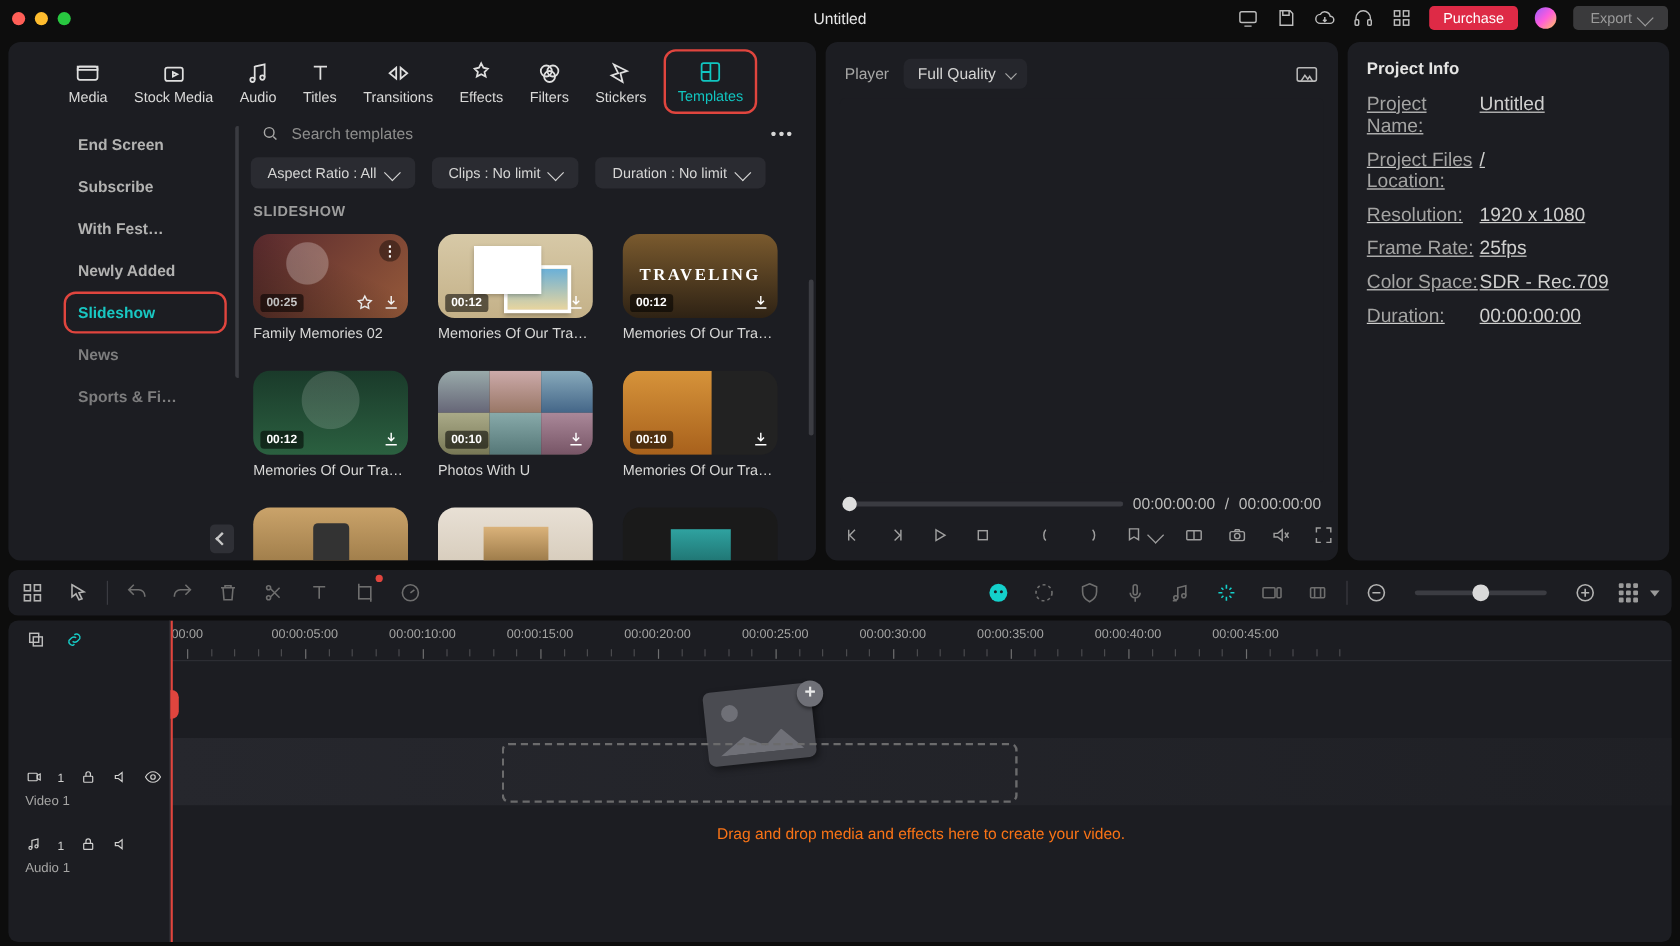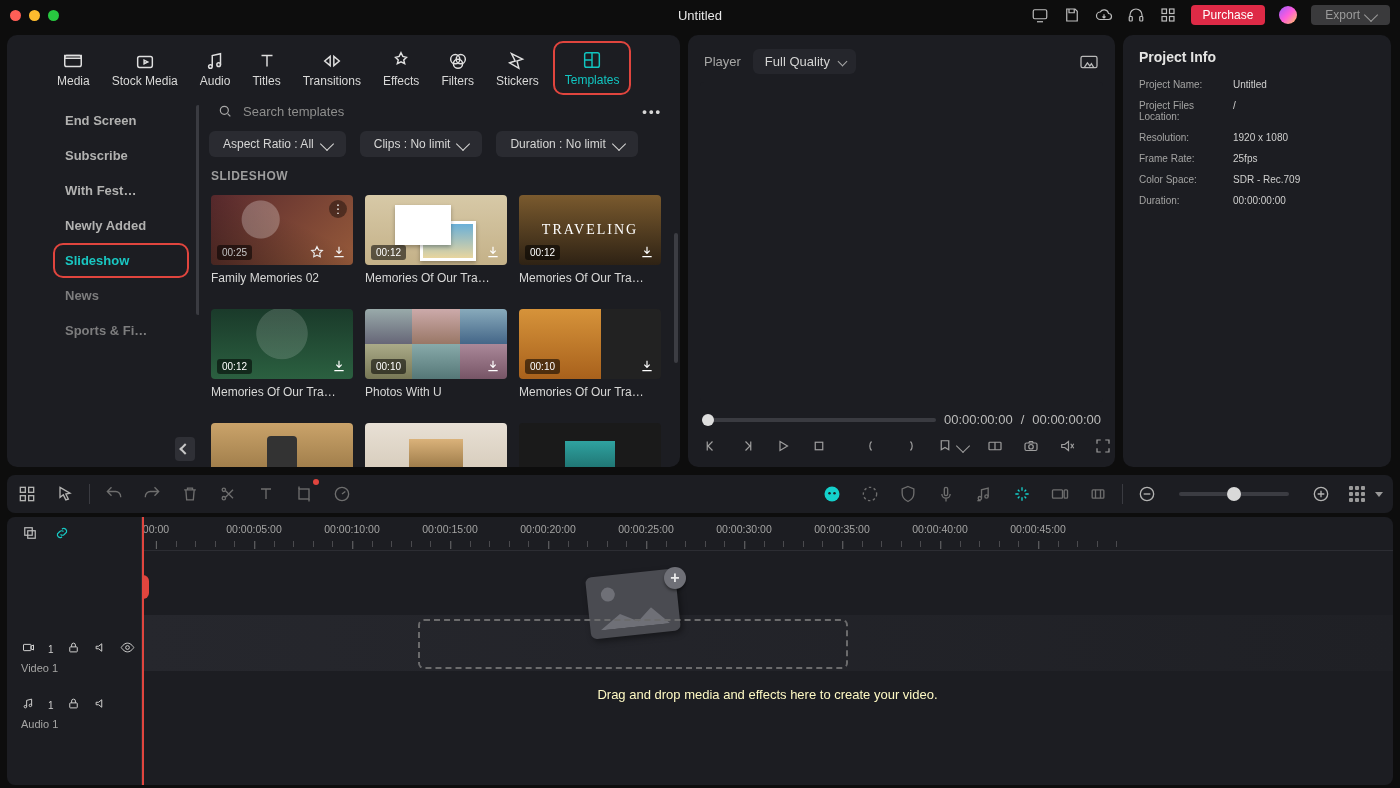--- a/index.html
+++ b/index.html
@@ -57,21 +57,21 @@
     .search-row { display:flex; align-items:center; padding:8px 18px; gap:10px;}
     .search-row svg{ width:16px; height:16px; stroke:#a9a9a8; fill:none; stroke-width:1.8;}
     .search-input { flex:1; background:transparent; border:none; color:#d8d8d7; font-size:13px; outline:none;}
     .search-input::placeholder{ color:#8e8e8d;}
     .more-dots { color:#d6d6d6; letter-spacing:2px; font-weight:700; cursor:pointer;}
     .filters-row { display:flex; gap:14px; padding:4px 10px 10px 10px;}
     .filter-chip { background:#2a2b31; padding:6px 14px; border-radius:6px; display:flex; align-items:center; gap:8px; color:#d6d6d5; font-size:12px; cursor:pointer;}
     .grid-title { color:#9d9d9d; font-weight:700; letter-spacing:0.5px; font-size:12px; padding:2px 12px 6px;}
     .grid { padding:6px 12px 0 12px; display:grid; grid-template-columns: repeat(3, 142px); grid-auto-rows:102px; gap:12px 12px; overflow:hidden;}
     .tile { width:142px;}
-    .thumb { width:142px; height:70px; border-radius:4px; position:relative; background:#2c2d33; overflow:hidden;}
+    .thumb { width:129px; height:70px; border-radius:14px; position:relative; background:#2c2d33; overflow:hidden;font-weight:bold;}
     .dur-badge { position:absolute; left:6px; bottom:5px; background:rgba(0,0,0,0.55); color:#fff; font-size:10px; padding:2px 5px; border-radius:3px;}
     .dl-icon { position:absolute; right:6px; bottom:5px; width:16px; height:16px; }
     .dl-icon svg { width:16px; height:16px; stroke:#fff; fill:none; stroke-width:1.8;}
     .fav-icon { position:absolute; right:28px; bottom:5px; }
     .fav-icon svg { width:16px; height:16px; stroke:#fff; fill:none; stroke-width:1.8;}
     .tile-menu { position:absolute; right:6px; top:5px; width:18px; height:18px; border-radius:50%; background:rgba(0,0,0,0.4); color:#fff; display:flex; align-items:center; justify-content:center; font-size:12px;}
     .tile-name { color:#d8d8d7; font-size:12px; margin-top:6px; white-space:nowrap; overflow:hidden; text-overflow:ellipsis;}
     .main-scroll-ind { position:absolute; right:2px; top:198px; width:4px; height:130px; background:#3c3d43; border-radius:2px;}
 
     
@@ -116,21 +116,21 @@
     .play-track { flex:1; height:4px; background:#3a3b41; border-radius:2px; position:relative;}
     .play-knob { position:absolute; left:0; top:-4px; width:12px; height:12px; background:#dedede; border-radius:50%;}
     .play-ctrls { display:flex; align-items:center; gap:18px; padding:2px 2px 2px; color:#9e9e9e;}
     .play-ctrls .gap { flex:1;}
     .pc-btn svg{ width:18px; height:18px; stroke:#9e9e9e; fill:none; stroke-width:1.6;}
     .pc-btn { cursor:pointer; display:flex; align-items:center;}
 
     
     .info { width:268px; padding:14px 16px;}
     .info-title { color:#e4e4e3; font-weight:600; margin-bottom:14px; font-size:14px;}
-    .info-row { display:flex; margin:10px 0; font-size:10px; }
+    .info-row { display:flex; margin:10px 0; font-size:16px;text-decoration:underline; }
     .info-row .k { color:#a4a4a3; width:94px; flex-shrink:0;}
     .info-row .v { color:#cfcfce;}
 
     
     .tl-toolbar { height:38px; background:#1c1d22; margin:8px 7px 0 7px; border-radius:8px; display:flex; align-items:center; padding:0 10px; gap:18px;}
     .tl-toolbar .sep { width:1px; height:20px; background:#3a3b41; margin:0 -4px;}
     .tb-btn { width:20px; height:20px; display:flex; align-items:center; justify-content:center; cursor:pointer;}
     .tb-btn svg{ width:20px; height:20px; stroke:#b3b3b2; fill:none; stroke-width:1.6;}
     .tb-btn.dim svg{ stroke:#6e6e6e;}
     .tb-btn.teal svg{ stroke:#14d0cb;}
@@ -164,21 +164,21 @@
     .r-major::after{content:"";position:absolute;left:50%;top:18px;width:1px;height:8px;background:#6f6f70;}
     .r-minor { position:absolute; top:24px; width:1px; height:6px; background:#4a4a4e;}
     .playhead { position:absolute; left:0; top:0; bottom:0; width:0;}
     .playhead-line { position:absolute; left:0; top:0; bottom:0; width:2px; background:#e0453e;}
     .playhead-grip { position:absolute; left:-5px; top:58px; width:12px; height:24px; background:#e0453e; border-radius:6px 6px 6px 6px;}
     .drop-zone { position:absolute; left:276px; top:102px; width:430px; height:50px; border:2px dashed #6b6b6c; border-radius:6px;}
     .drop-card { position:absolute; left:446px; top:56px; width:90px; height:62px; background:#4a4b51; border-radius:6px; transform:rotate(-6deg); box-shadow:2px 3px 6px rgba(0,0,0,.4);}
     .drop-card::before{content:"";position:absolute;left:14px;top:12px;width:14px;height:14px;background:#6f7077;border-radius:50%;}
     .drop-card::after{content:"";position:absolute;left:10px;bottom:8px;right:10px;height:18px;background:#6f7077;clip-path:polygon(0 100%,30% 20%,55% 70%,75% 0,100% 100%);}
     .drop-plus { position:absolute; left:522px; top:50px; width:22px; height:22px; background:#6f7077; border-radius:50%; color:#e9e9e9; display:flex; align-items:center; justify-content:center; font-size:16px; font-weight:700; box-shadow:0 2px 3px rgba(0,0,0,.4);}
-    .drop-text { position:absolute; left:0; right:0; top:170px; text-align:center; color:#fef9c3; font-size:13px;}
+    .drop-text { position:absolute; left:0; right:0; top:170px; text-align:center; color:#f97316; font-size:13px;}
     .track-bg { position:absolute; left:0; right:0;}
     .track-bg.t1 { top:98px; height:56px; background:linear-gradient(90deg,#26272d,#1f2025);}
   </style>
 </head>
 <body>
 
 <div class="title-bar">
   <div class="traffic">
     <div class="dot red"></div>
     <div class="dot yellow"></div>

